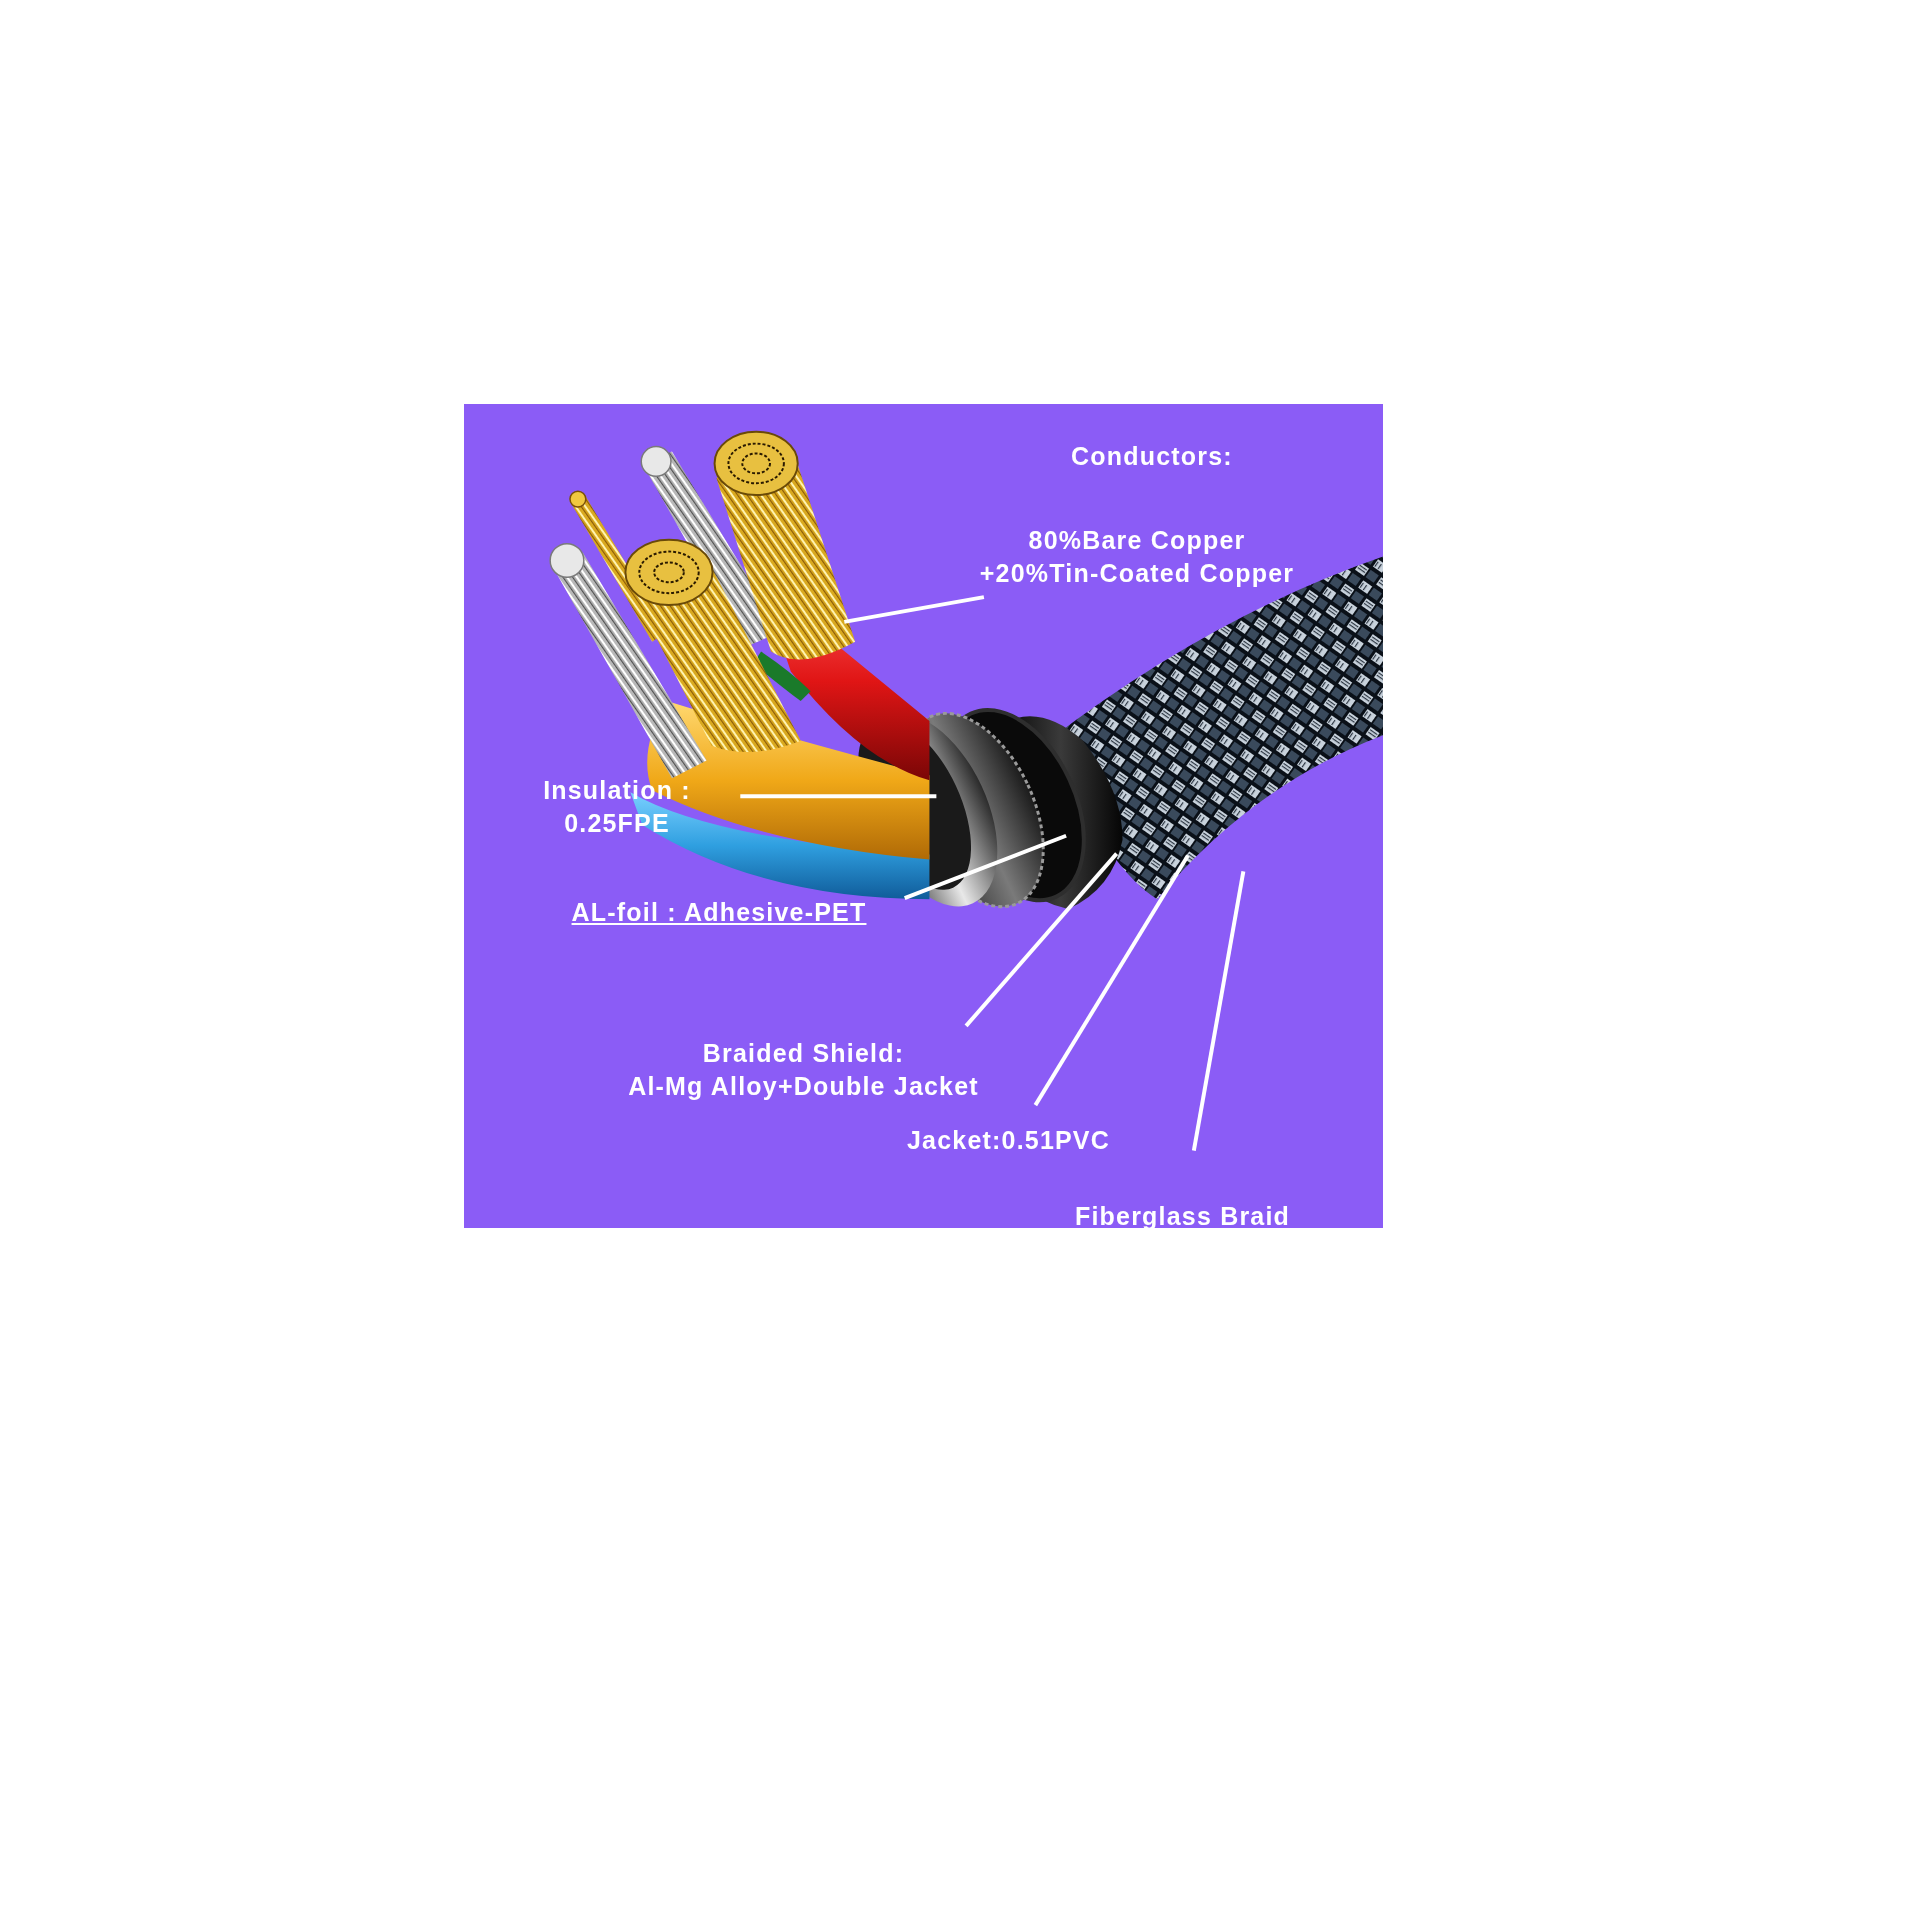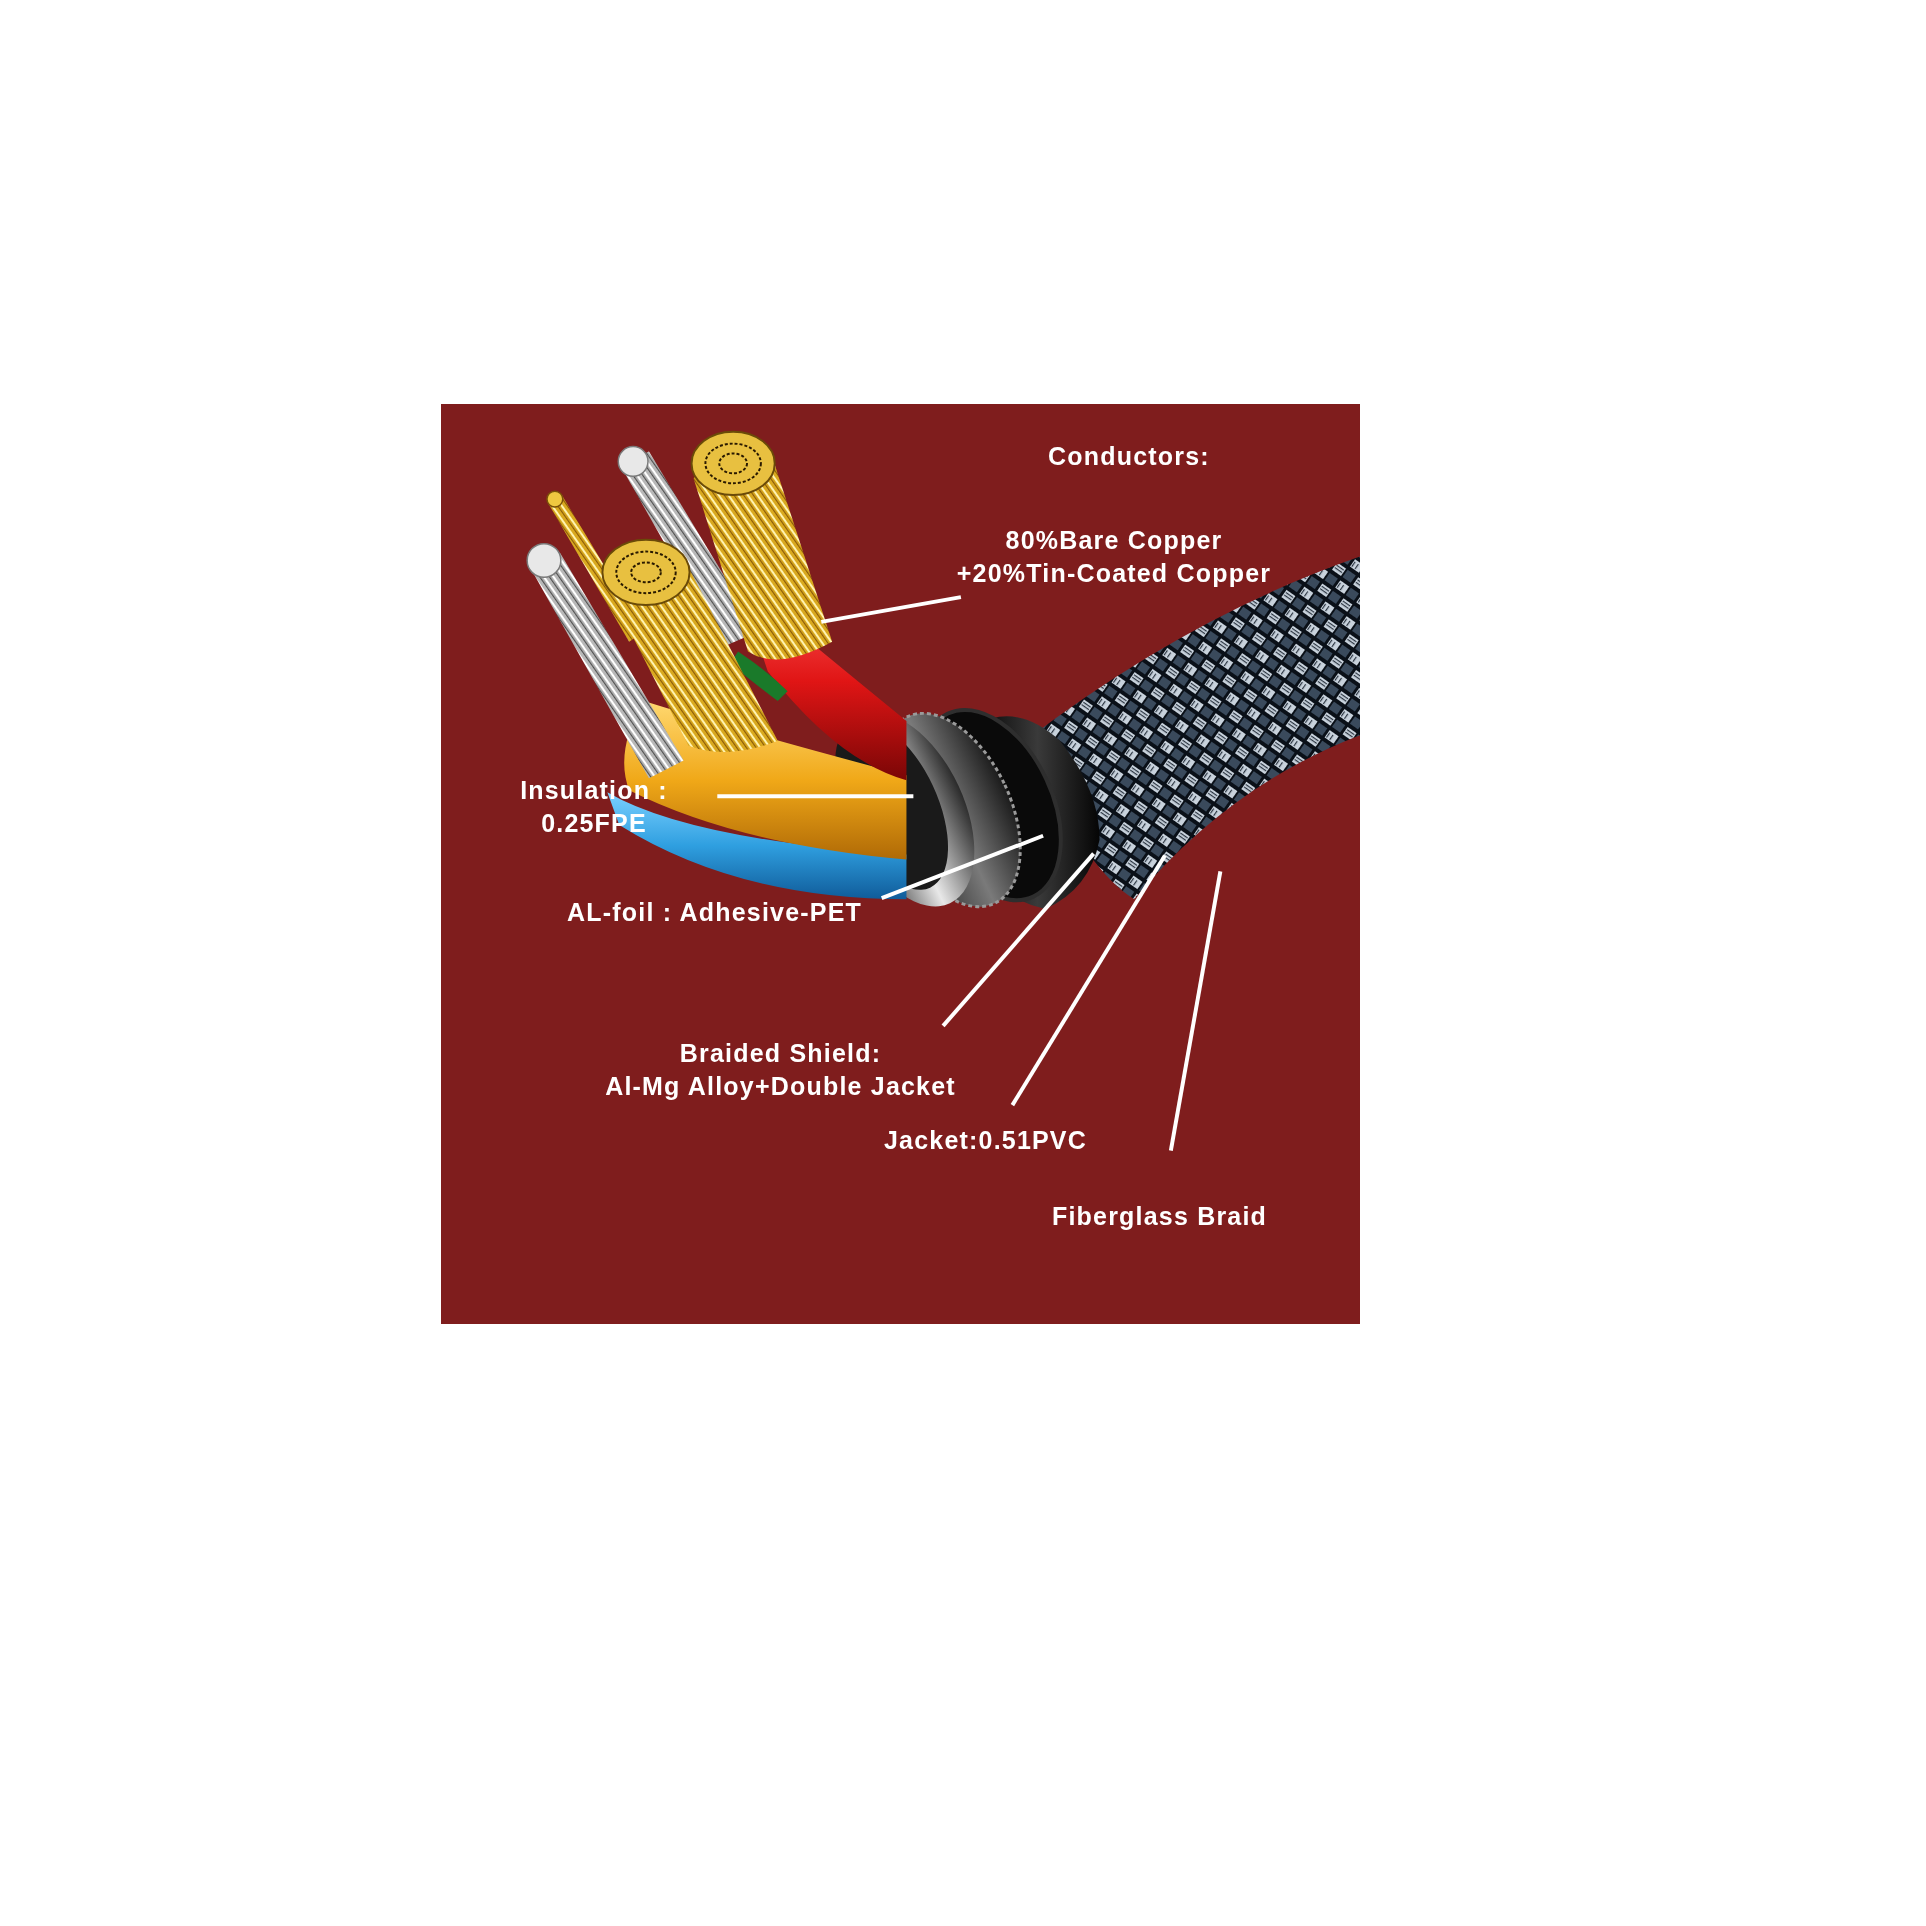--- a/index.html
+++ b/index.html
@@ -1,19 +1,19 @@
 <!DOCTYPE html>
 <html><head>
 <meta charset="utf-8">
 <style>
   html, body { margin: 0; padding: 0; background: #ffffff; }
   body { width: 1927px; height: 1927px; position: relative; overflow: hidden; }
   .panel {
-    position: absolute; left: 441px; top: 404px; width: 919px; height: 920px;
-    background: #7f1d1d; overflow: hidden;
+    position: absolute; left: 464px; top: 404px; width: 919px; height: 824px;
+    background: #8b5cf6; overflow: hidden;
   }
   .art { position: absolute; left: 0; top: 0; width: 919px; height: 920px; }
   .label {
     position: absolute; color: #ffffff;
     font-family: "Liberation Sans", "DejaVu Sans", sans-serif;
     font-weight: bold; font-size: 25px; line-height: 33px;
     letter-spacing: 1.2px; white-space: nowrap; text-align: center;
   }
   .label span { display: block; }
   .leaders { position: absolute; left: 0; top: 0; width: 919px; height: 920px; pointer-events: none; }
@@ -155,21 +155,21 @@
   <div class="label" style="left:475px; top:120px; width:396px;">
     <span>80%Bare Copper</span>
     <span>+20%Tin-Coated Copper</span>
   </div>
 
   <div class="label" style="left:59px; top:370px; width:188px;text-align:center;">
     <span>Insulation :</span>
     <span>0.25FPE</span>
   </div>
 
-  <div class="label" style="left:89px; top:492px; width:332px; text-align:right;">
+  <div class="label" style="left:89px; top:492px; width:332px; text-align:center;text-decoration:underline;">
     <span>AL-foil : Adhesive-PET</span>
   </div>
 
   <div class="label" style="left:149px; top:608px; width:381px;margin-top:25px;">
     <span>Braided Shield:</span>
     <span>Al-Mg Alloy+Double Jacket</span>
   </div>
 
   <div class="label" style="left:398px; top:720px; width:248px; text-align:right;">
     <span>Jacket:0.51PVC</span>

